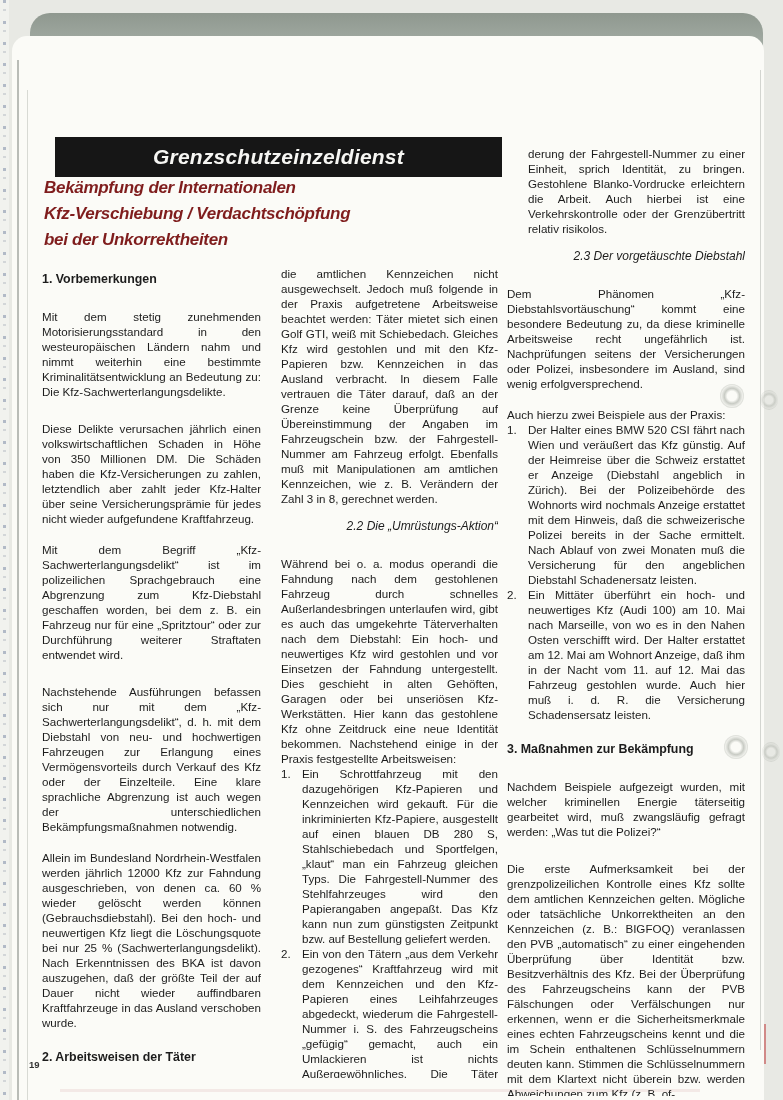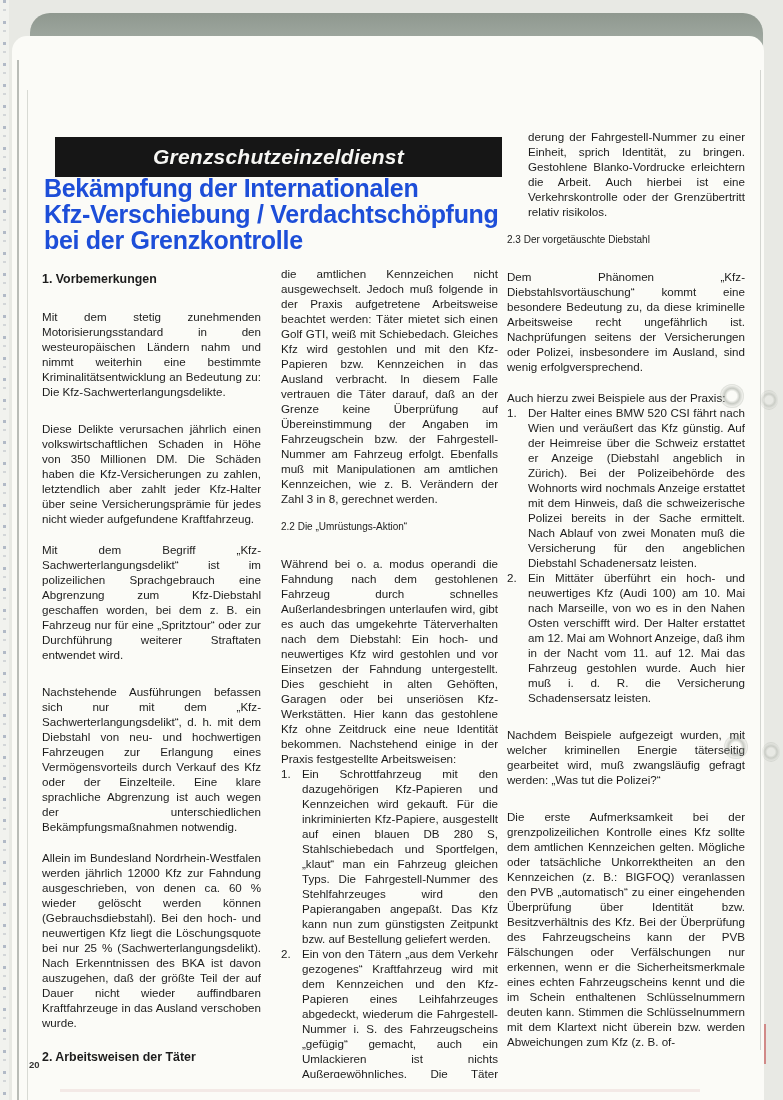--- a/index.html
+++ b/index.html
@@ -48,40 +48,40 @@
 
   
   .banner{
     position:absolute;left:55px;top:137px;width:447px;height:40px;
     background:#161616;color:#f6f6f3;
     display:flex;align-items:center;justify-content:center;
     font-style:italic;font-weight:700;font-size:21px;letter-spacing:.2px;
   }
   .title{
     position:absolute;left:44px;top:175px;width:470px;
-    font-size:25px;line-height:26px;font-weight:700;
-    color:#1d4ed8;letter-spacing:-.3px;
+    font-size:17px;line-height:26px;font-weight:700;font-style:italic;
+    color:#7f1d1d;letter-spacing:-.3px;
   }
 
   
   .col{
     position:absolute;
     font-size:11.6px;line-height:15px;
     text-align:justify;
     hyphens:auto;-webkit-hyphens:auto;overflow-wrap:break-word;
     overflow:hidden;
   }
   .col1{left:42px;top:272px;width:219px;height:808px;}
   .col2{left:281px;top:266px;width:217px;height:812px;}
-  .col3{left:507px;top:129px;width:238px;height:950px;}
+  .col3{left:507px;top:146px;width:238px;height:950px;}
 
   .blk{margin-top:22px;}
   .blk:first-child{margin-top:0;}
   .heading{font-weight:700;font-size:12.4px;margin-top:20px;text-align:left;}
-  .subheading{font-size:10px;margin-top:13px;text-align:left;}
+  .subheading{font-style:italic;font-size:12px;margin-top:13px;text-align:right;}
   .para-flow{margin-top:16px;}
   .list-item{margin-top:0;position:relative;padding-left:21px;}
   .list-item .num{position:absolute;left:0;top:0;}
   .list-cont{margin-top:0;padding-left:21px;}
 
   .pagenum{
     position:absolute;left:29px;top:1059px;
     font-size:9.5px;font-weight:700;color:#333;
   }
 </style>
@@ -101,21 +101,21 @@
   <div class="red-mark"></div>
   <div class="bottom-streak"></div>
 
   <div class="banner">
     <span>Grenzschutzeinzeldienst</span>
   </div>
 
   <div class="title">
     <div>Bekämpfung der Internationalen</div>
     <div>Kfz-Verschiebung / Verdachtschöpfung</div>
-    <div>bei der Grenzkontrolle</div>
+    <div>bei der Unkorrektheiten</div>
   </div>
 
   <div class="col col1">
       <div class="blk heading">1. Vorbemerkungen</div>
       <div class="blk para">Mit dem stetig zunehmenden Motorisierungsstandard in den westeuropäischen Ländern nahm und nimmt weiterhin eine bestimmte Kriminalitätsentwicklung an Bedeutung zu: Die Kfz-Sachwerterlangungsdelikte.</div>
       <div class="blk para">Diese Delikte verursachen jährlich einen volkswirtschaftlichen Schaden in Höhe von 350 Millionen DM. Die Schäden haben die Kfz-Versicherungen zu zahlen, letztendlich aber zahlt jeder Kfz-Halter über seine Versicherungsprämie für jedes nicht wieder aufgefundene Kraftfahrzeug.</div>
       <div class="blk para-flow">Mit dem Begriff „Kfz-Sachwerterlangungsdelikt“ ist im polizeilichen Sprachgebrauch eine Abgrenzung zum Kfz-Diebstahl geschaffen worden, bei dem z. B. ein Fahrzeug nur für eine „Spritztour“ oder zur Durchführung weiterer Straftaten entwendet wird.</div>
       <div class="blk para">Nachstehende Ausführungen befassen sich nur mit dem „Kfz-Sachwerterlangungsdelikt“, d. h. mit dem Diebstahl von neu- und hochwertigen Fahrzeugen zur Erlangung eines Vermögensvorteils durch Verkauf des Kfz oder der Einzelteile. Eine klare sprachliche Abgrenzung ist auch wegen der unterschiedlichen Bekämpfungsmaßnahmen notwendig.</div>
       <div class="blk para-flow">Allein im Bundesland Nordrhein-Westfalen werden jährlich 12000 Kfz zur Fahndung ausgeschrieben, von denen ca. 60 % wieder gelöscht werden können (Gebrauchsdiebstahl). Bei den hoch- und neuwertigen Kfz liegt die Löschungsquote bei nur 25 % (Sachwerterlangungsdelikt). Nach Erkenntnissen des BKA ist davon auszugehen, daß der größte Teil der auf Dauer nicht wieder auffindbaren Kraftfahrzeuge in das Ausland verschoben wurde.</div>
       <div class="blk heading">2. Arbeitsweisen der Täter</div>
@@ -129,23 +129,24 @@
       <div class="blk list-item"><span class="num">1.</span><span>Ein Schrottfahrzeug mit den dazugehörigen Kfz-Papieren und Kennzeichen wird gekauft. Für die inkriminierten Kfz-Papiere, ausgestellt auf einen blauen DB 280 S, Stahlschiebedach und Sportfelgen, „klaut“ man ein Fahrzeug gleichen Typs. Die Fahrgestell-Nummer des Stehlfahrzeuges wird den Papierangaben angepaßt. Das Kfz kann nun zum günstigsten Zeitpunkt bzw. auf Bestellung geliefert werden.</span></div>
       <div class="blk list-item"><span class="num">2.</span><span>Ein von den Tätern „aus dem Verkehr gezogenes“ Kraftfahrzeug wird mit dem Kennzeichen und den Kfz-Papieren eines Leihfahrzeuges abgedeckt, wiederum die Fahrgestell-Nummer i. S. des Fahrzeugscheins „gefügig“ gemacht, auch ein Umlackieren ist nichts Außergewöhnliches. Die Täter wissen, daß eine Rückfrage beim Kfz-Vermieter ungefährlich ist bzw. die Bestätigung ihrer Angaben ergibt. Das gleiche Verfahren wird auch mit den eigenen Kfz-Papieren bzw. Kennzeichen durchgeführt.</span></div>
     </div>
   <div class="col col3">
       <div class="blk list-cont">derung der Fahrgestell-Nummer zu einer Einheit, sprich Identität, zu bringen. Gestohlene Blanko-Vordrucke erleichtern die Arbeit. Auch hierbei ist eine Verkehrskontrolle oder der Grenzübertritt relativ risikolos.</div>
       <div class="blk subheading">2.3 Der vorgetäuschte Diebstahl</div>
       <div class="blk para">Dem Phänomen „Kfz-Diebstahlsvortäuschung“ kommt eine besondere Bedeutung zu, da diese kriminelle Arbeitsweise recht ungefährlich ist. Nachprüfungen seitens der Versicherungen oder Polizei, insbesondere im Ausland, sind wenig erfolgversprechend.</div>
       <div class="blk para-flow">Auch hierzu zwei Beispiele aus der Praxis:</div>
       <div class="blk list-item"><span class="num">1.</span><span>Der Halter eines BMW 520 CSI fährt nach Wien und veräußert das Kfz günstig. Auf der Heimreise über die Schweiz erstattet er Anzeige (Diebstahl angeblich in Zürich). Bei der Polizeibehörde des Wohnorts wird nochmals Anzeige erstattet mit dem Hinweis, daß die schweizerische Polizei bereits in der Sache ermittelt. Nach Ablauf von zwei Monaten muß die Versicherung für den angeblichen Diebstahl Schadenersatz leisten.</span></div>
       <div class="blk list-item"><span class="num">2.</span><span>Ein Mittäter überführt ein hoch- und neuwertiges Kfz (Audi 100) am 10. Mai nach Marseille, von wo es in den Nahen Osten verschifft wird. Der Halter erstattet am 12. Mai am Wohnort Anzeige, daß ihm in der Nacht vom 11. auf 12. Mai das Fahrzeug gestohlen wurde. Auch hier muß i. d. R. die Versicherung Schadensersatz leisten.</span></div>
+      <div class="blk heading">3. Maßnahmen zur Bekämpfung</div>
       <div class="blk para">Nachdem Beispiele aufgezeigt wurden, mit welcher kriminellen Energie täterseitig gearbeitet wird, muß zwangsläufig gefragt werden: „Was tut die Polizei?“</div>
       <div class="blk para">Die erste Aufmerksamkeit bei der grenzpolizeilichen Kontrolle eines Kfz sollte dem amtlichen Kennzeichen gelten. Mögliche oder tatsächliche Unkorrektheiten an den Kennzeichen (z. B.: BIGFOQ) veranlassen den PVB „automatisch“ zu einer eingehenden Überprüfung über Identität bzw. Besitzverhältnis des Kfz. Bei der Überprüfung des Fahrzeugscheins kann der PVB Fälschungen oder Verfälschungen nur erkennen, wenn er die Sicherheitsmerkmale eines echten Fahrzeugscheins kennt und die im Schein enthaltenen Schlüsselnummern deuten kann. Stimmen die Schlüsselnummern mit dem Klartext nicht überein bzw. werden Abweichungen zum Kfz (z. B. of-</div>
     </div>
 
-  <div class="pagenum">20</div>
+  <div class="pagenum">19</div>
 
   <div class="smudge s1"></div>
   <div class="smudge s2"></div>
   <div class="smudge s3"></div>
   <div class="smudge s4"></div>
 </div>
 
 </body></html>

